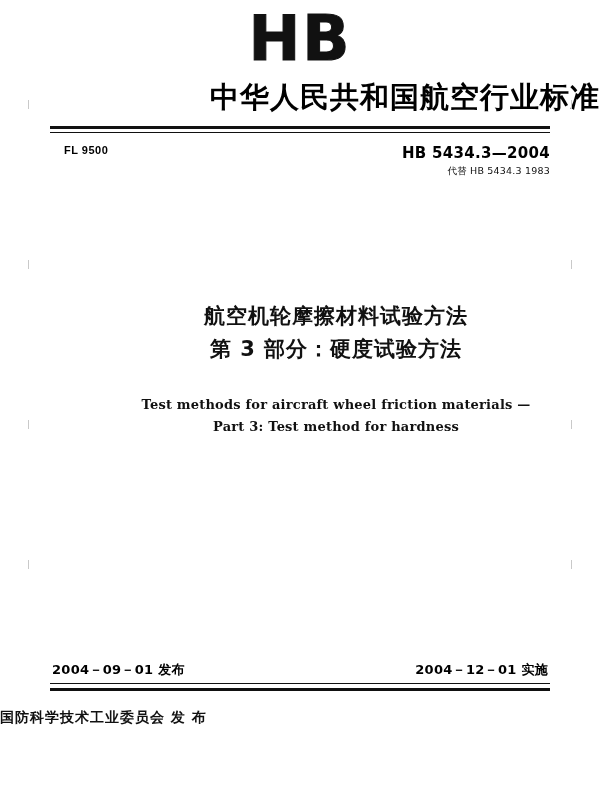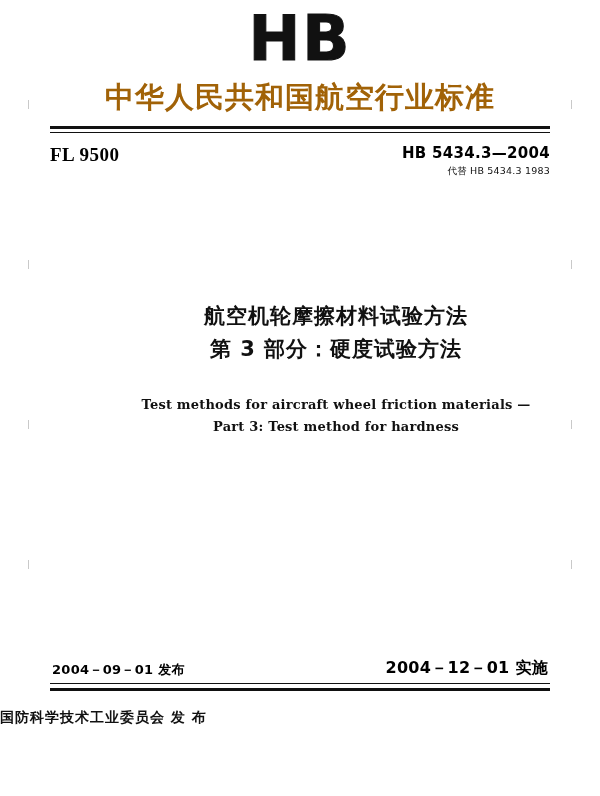--- a/index.html
+++ b/index.html
@@ -39,26 +39,26 @@
     color: #111;
     -webkit-text-stroke: 1px #111;
   }
 
   
   .std-title {
     position: absolute;
     top: 78px;
     left: 0;
     width: 600px;
-    text-align: center;
+    text-align: right;
     font-family: "DejaVu Sans", sans-serif;
     font-weight: 700;
     font-size: 29px;
     letter-spacing: 1px;
-    color: #a16207;
+    color: #000000;
   }
 
   
   .top-rule {
     position: absolute;
     top: 126px;
     left: 50px;
     width: 500px;
     height: 3px;
     background: #111;
@@ -69,24 +69,24 @@
     left: 50px;
     width: 500px;
     height: 1px;
     background: #111;
   }
 
   
   .fl-code {
     position: absolute;
     top: 144px;
-    left: 50px;
-    font-family: Liberation Serif, serif;
-    font-weight: 700;
-    font-size: 19px;
+    left: 64px;
+    font-family: Liberation Sans, sans-serif;
+    font-weight: 700;
+    font-size: 11px;
     letter-spacing: 0.5px;
   }
   .std-no {
     position: absolute;
     top: 144px;
     right: 50px;
     text-align: right;
     font-family: "DejaVu Sans", sans-serif;
   }
   .std-no .num {
@@ -140,21 +140,21 @@
     font-weight: 700;
     font-size: 13px;
     letter-spacing: 0.3px;
   }
   .date-right {
     position: absolute;
     bottom: 70px;
     right: 52px;
     font-family: "DejaVu Sans", sans-serif;
     font-weight: 700;
-    font-size: 16px;
+    font-size: 13px;
     letter-spacing: 0.3px;
   }
 
   
   .bottom-rule {
     position: absolute;
     bottom: 58px;
     left: 50px;
     width: 500px;
     height: 3px;

